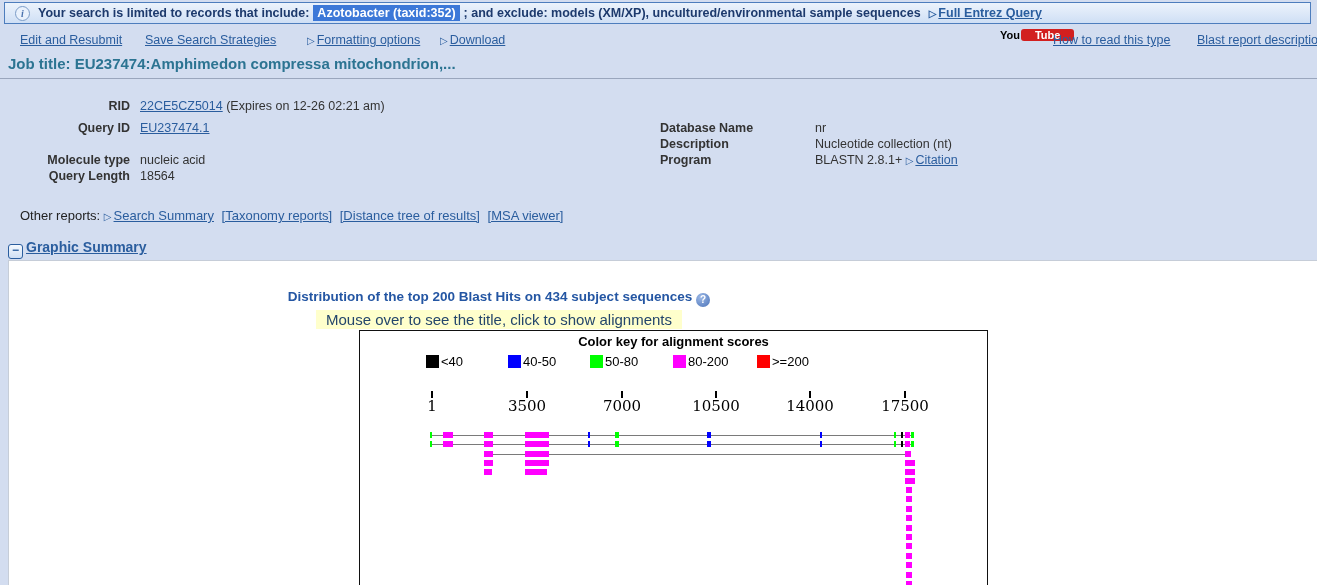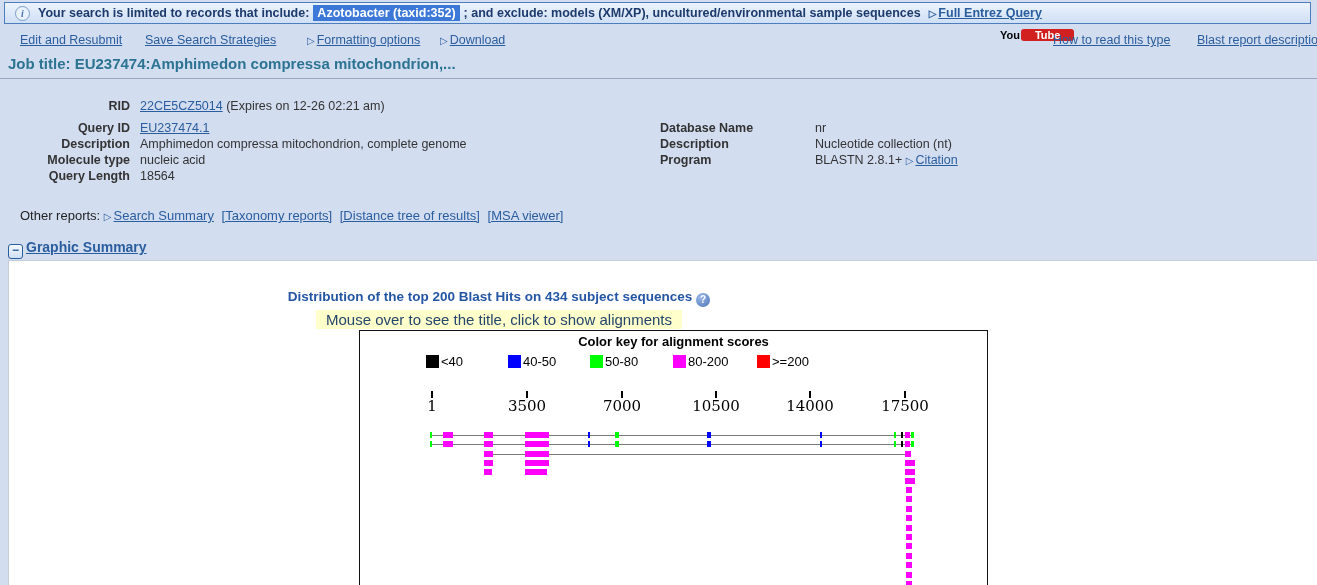--- a/index.html
+++ b/index.html
@@ -92,23 +92,20 @@
   </div>
 
   <div class="job-title">Job title: EU237474:Amphimedon compressa mitochondrion,...</div>
   <div class="rule"></div>
 
   <div class="srow" style="top:99px">
     <span class="slabel">RID</span><a>22CE5CZ5014</a>&nbsp;<span>(Expires on 12-26 02:21 am)</span>
   </div>
   <div class="srow" style="top:121px">
     <span class="slabel">Query ID</span><a>EU237474.1</a>
-  </div>
-  <div class="srow" style="top:137px">
-    <span class="slabel">Description</span><span>Amphimedon compressa mitochondrion, complete genome</span>
   </div>
   <div class="srow" style="top:153px">
     <span class="slabel">Molecule type</span><span>nucleic acid</span>
   </div>
   <div class="srow" style="top:169px">
     <span class="slabel">Query Length</span><span>18564</span>
   </div>
 
   <div class="srow" style="top:121px;left:660px">
     <span class="slabel2">Database Name</span><span>nr</span>

